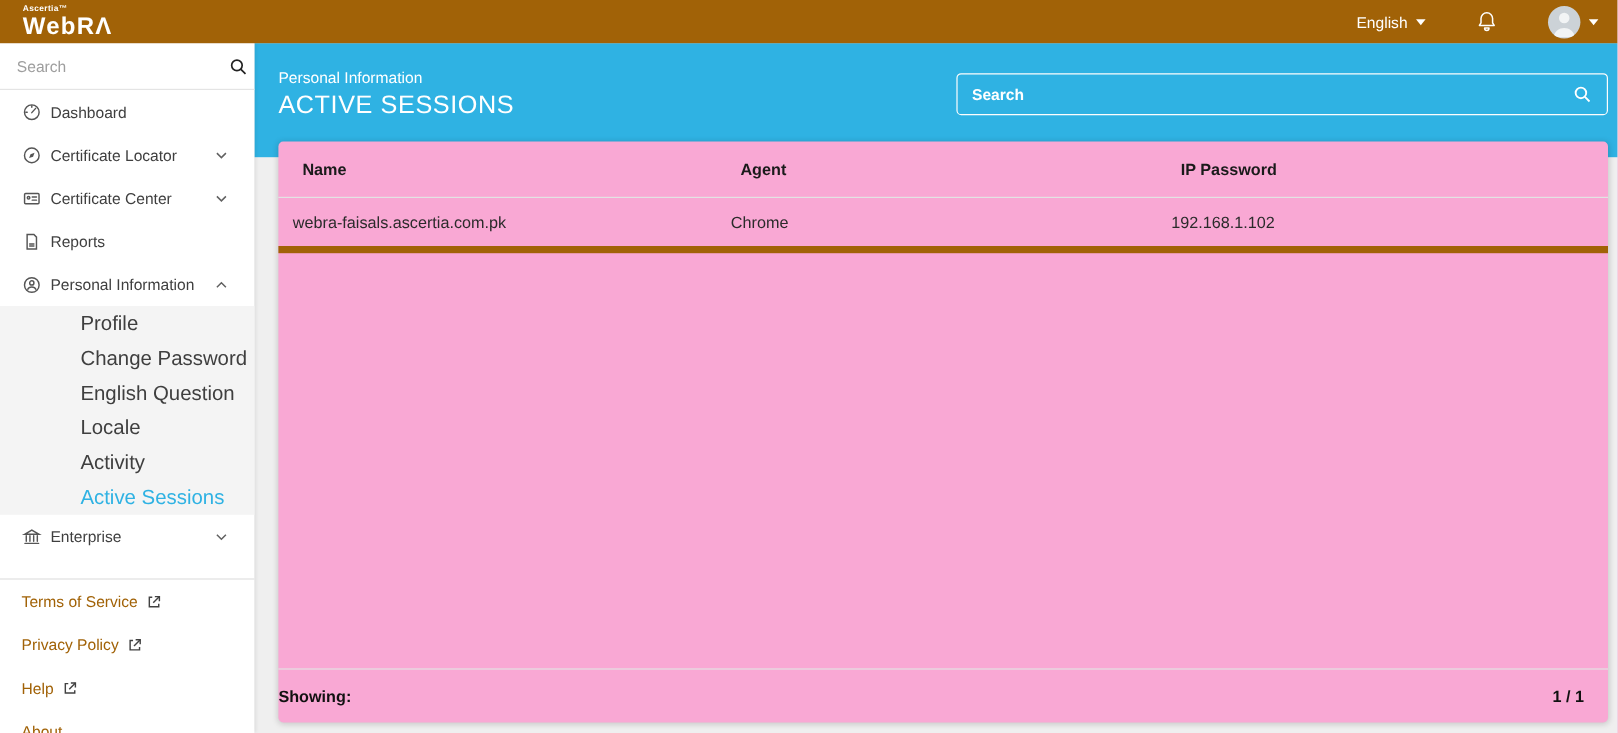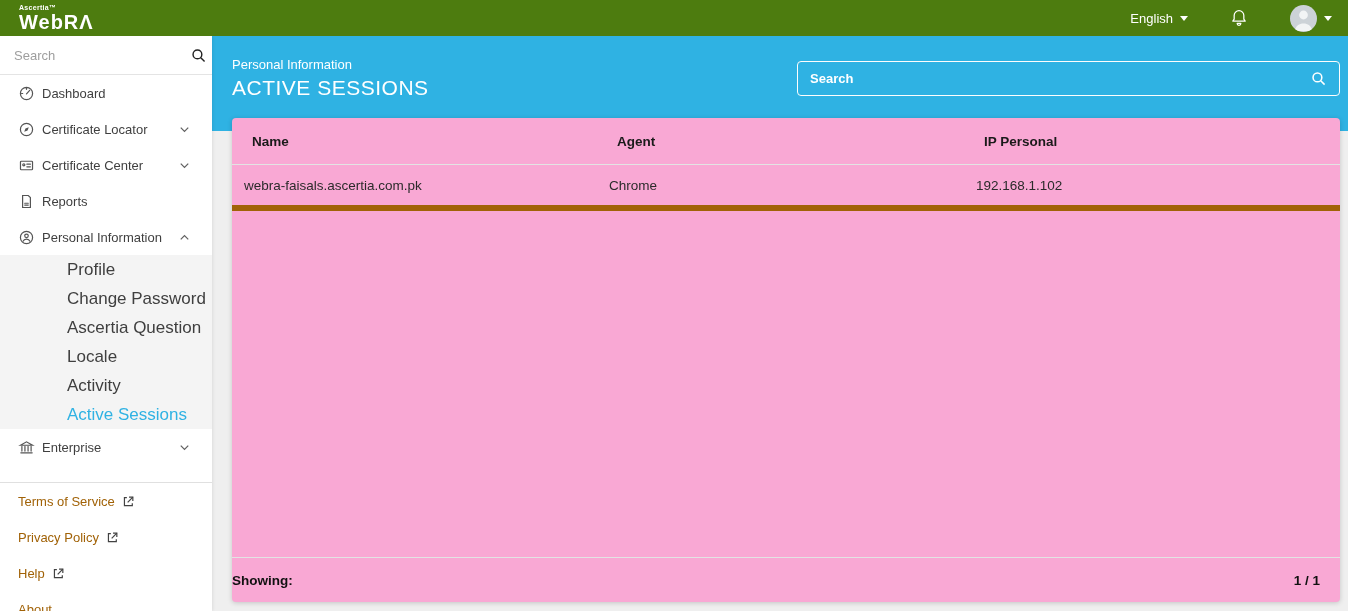--- a/index.html
+++ b/index.html
@@ -7,21 +7,21 @@
   body {
     font-family: "Liberation Sans", sans-serif;
     background: #efefef;
     position: relative;
     color: #3f3f3f;
   }
 
   
   .topbar {
     position: absolute; top: 0; left: 0; width: 1348px; height: 36px;
-    background: #4d7c0f; display: flex; align-items: center; z-index: 5;
+    background: #a16207; display: flex; align-items: center; z-index: 5;
   }
   .logo { margin-left: 19px; display: flex; flex-direction: column; line-height: 1; cursor: pointer; }
   .logo-company { color: #fff; font-size: 7px; font-weight: bold; letter-spacing: .3px; }
   .logo-product { color: #fff; font-size: 20px; font-weight: bold; letter-spacing: 1px; margin-top: 1px; }
   .topbar-right { margin-left: auto; margin-right: 16px; display: flex; align-items: center; gap: 40px; }
   .lang { display: flex; align-items: center; gap: 7px; color: #fff; font-size: 13px; cursor: pointer; }
   .caret-down {
     width: 0; height: 0;
     border-left: 4px solid transparent; border-right: 4px solid transparent;
     border-top: 5px solid #fff;
@@ -222,21 +222,21 @@
     <span class="chev">
       <svg viewBox="0 0 24 24" fill="none" stroke="#616161" stroke-width="2">
           <path d="m6 15 6-6 6 6"></path>
         </svg>
     </span>
   </div>
 
   <div class="submenu">
     <div class="subitem">Profile</div>
     <div class="subitem">Change Password</div>
-    <div class="subitem">Ascertia Question</div>
+    <div class="subitem">English Question</div>
     <div class="subitem">Locale</div>
     <div class="subitem">Activity</div>
     <div class="subitem active">Active Sessions</div>
   </div>
 
   <div class="nav-item">
     <span class="nicon">
       <svg viewBox="0 0 24 24" fill="none" stroke="#555" stroke-width="1.7">
         <path d="M3.5 8.8 12 4l8.5 4.8h-17z"></path>
           <path d="M5.5 10.5v6.5M9.8 10.5v6.5M14.2 10.5v6.5M18.5 10.5v6.5" stroke-linecap="round"></path>
@@ -302,21 +302,21 @@
             <path d="M15.2 15.2 20.6 20.6"></path>
         </svg>
       </span>
     </div>
   </div>
 
   <section class="card">
     <div class="trow thead">
       <span>Name</span>
       <span>Agent</span>
-      <span>IP Personal</span>
+      <span>IP Password</span>
     </div>
     <div class="trow tdata">
       <span>webra-faisals.ascertia.com.pk</span>
       <span>Chrome</span>
       <span>192.168.1.102</span>
     </div>
     <div class="card-spacer"></div>
     <div class="card-footer">
       <span>Showing:</span>
       <span class="cf-value">1 / 1</span>

